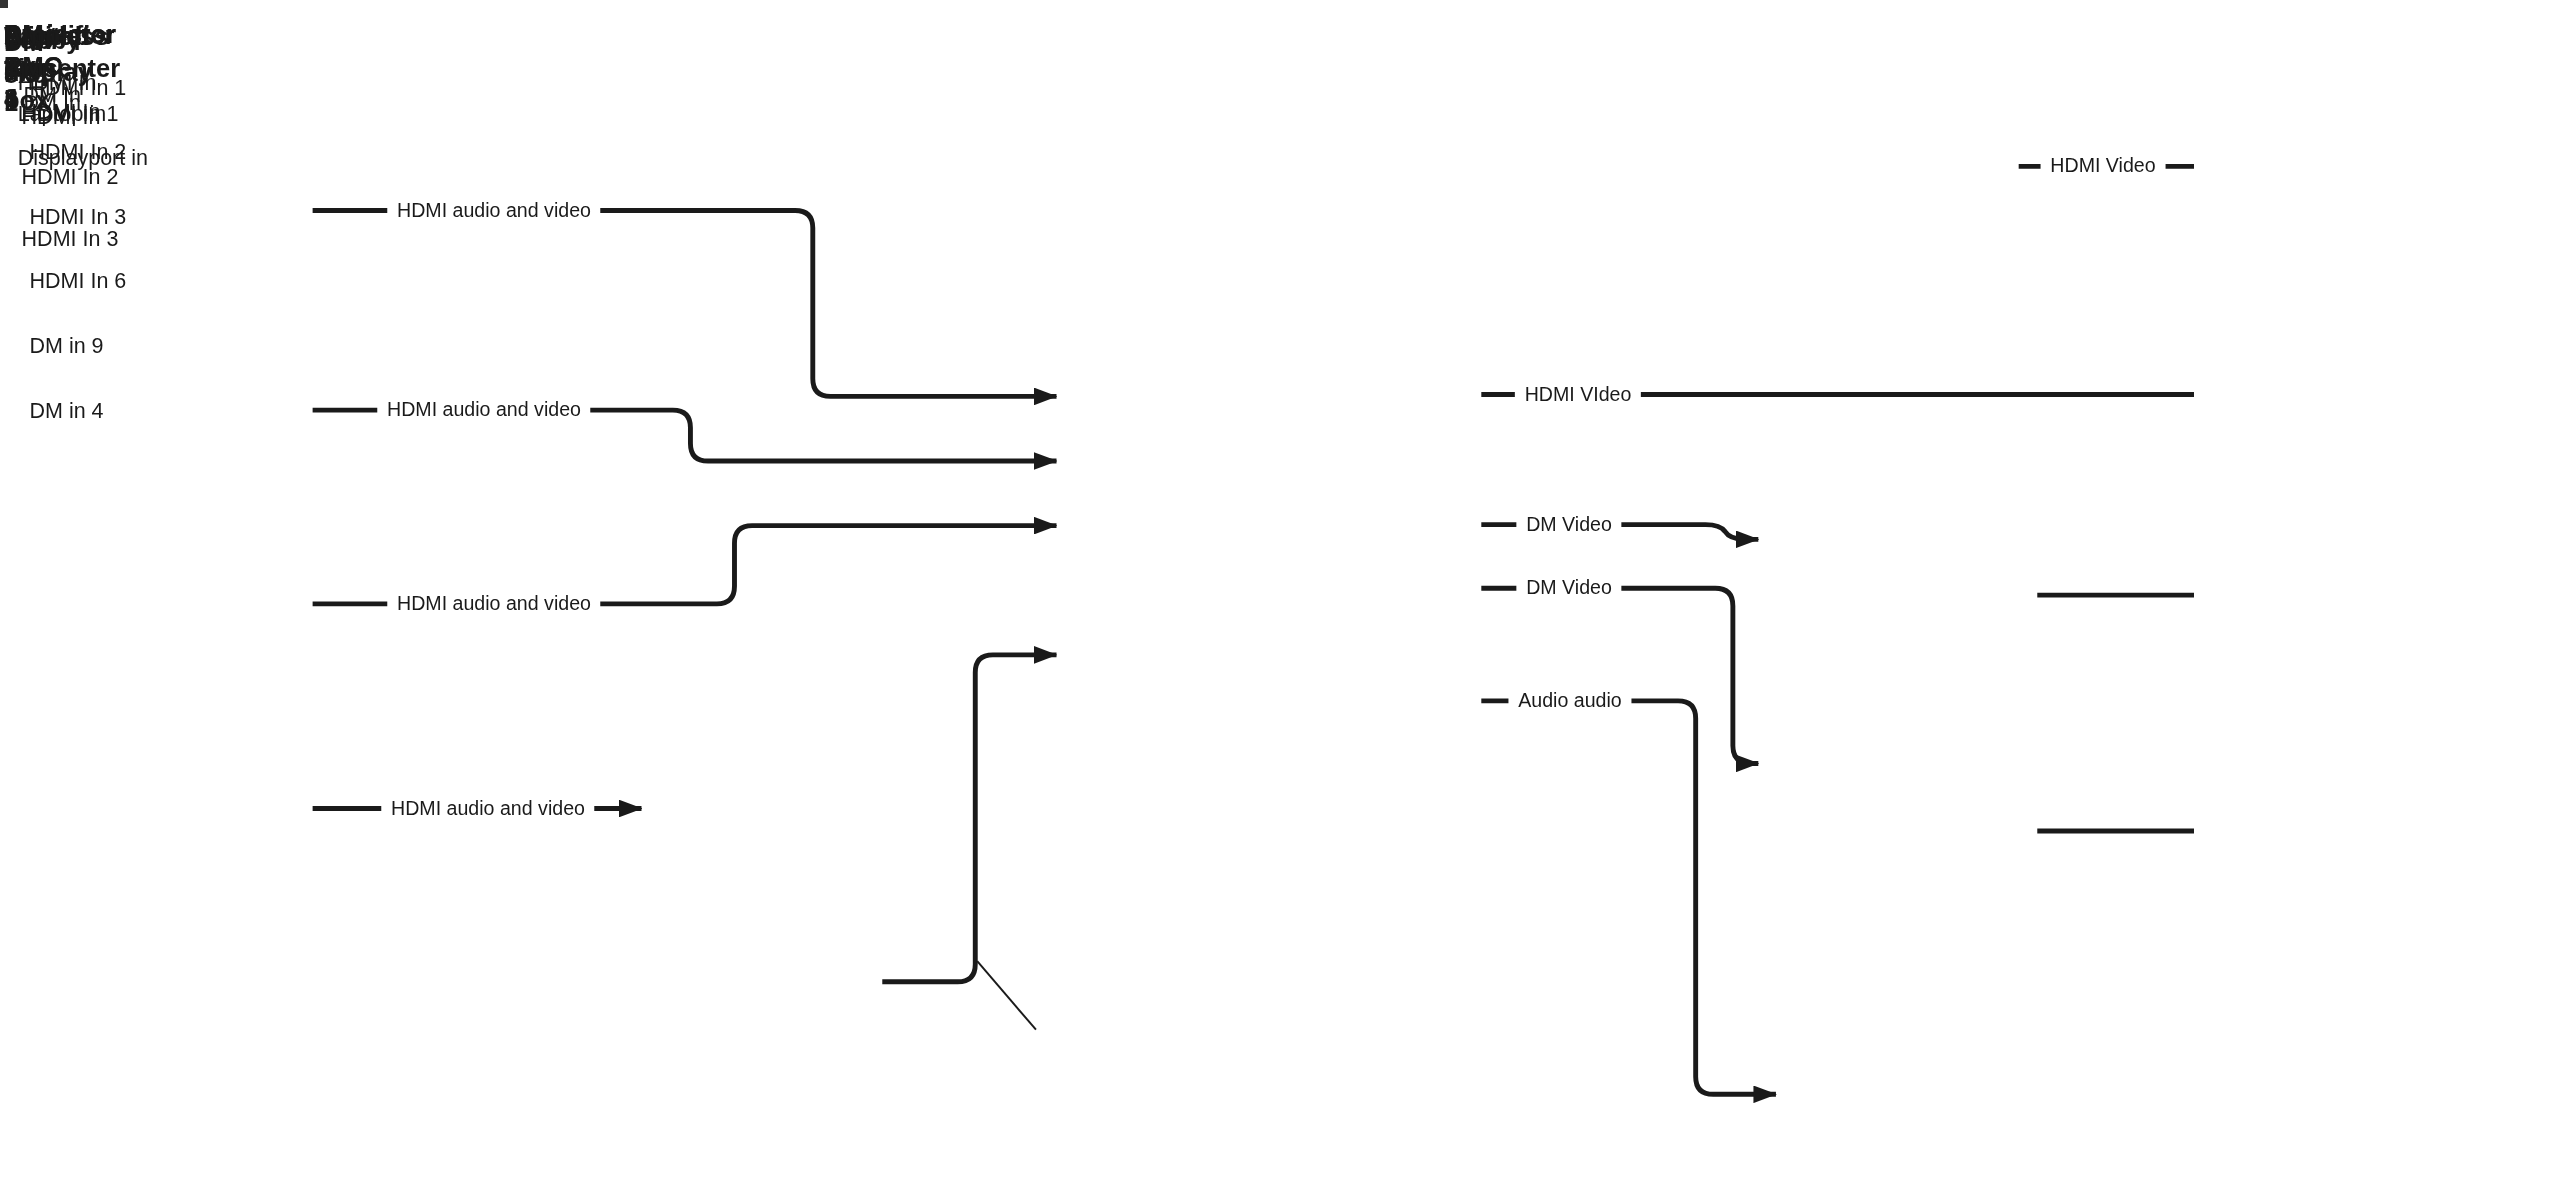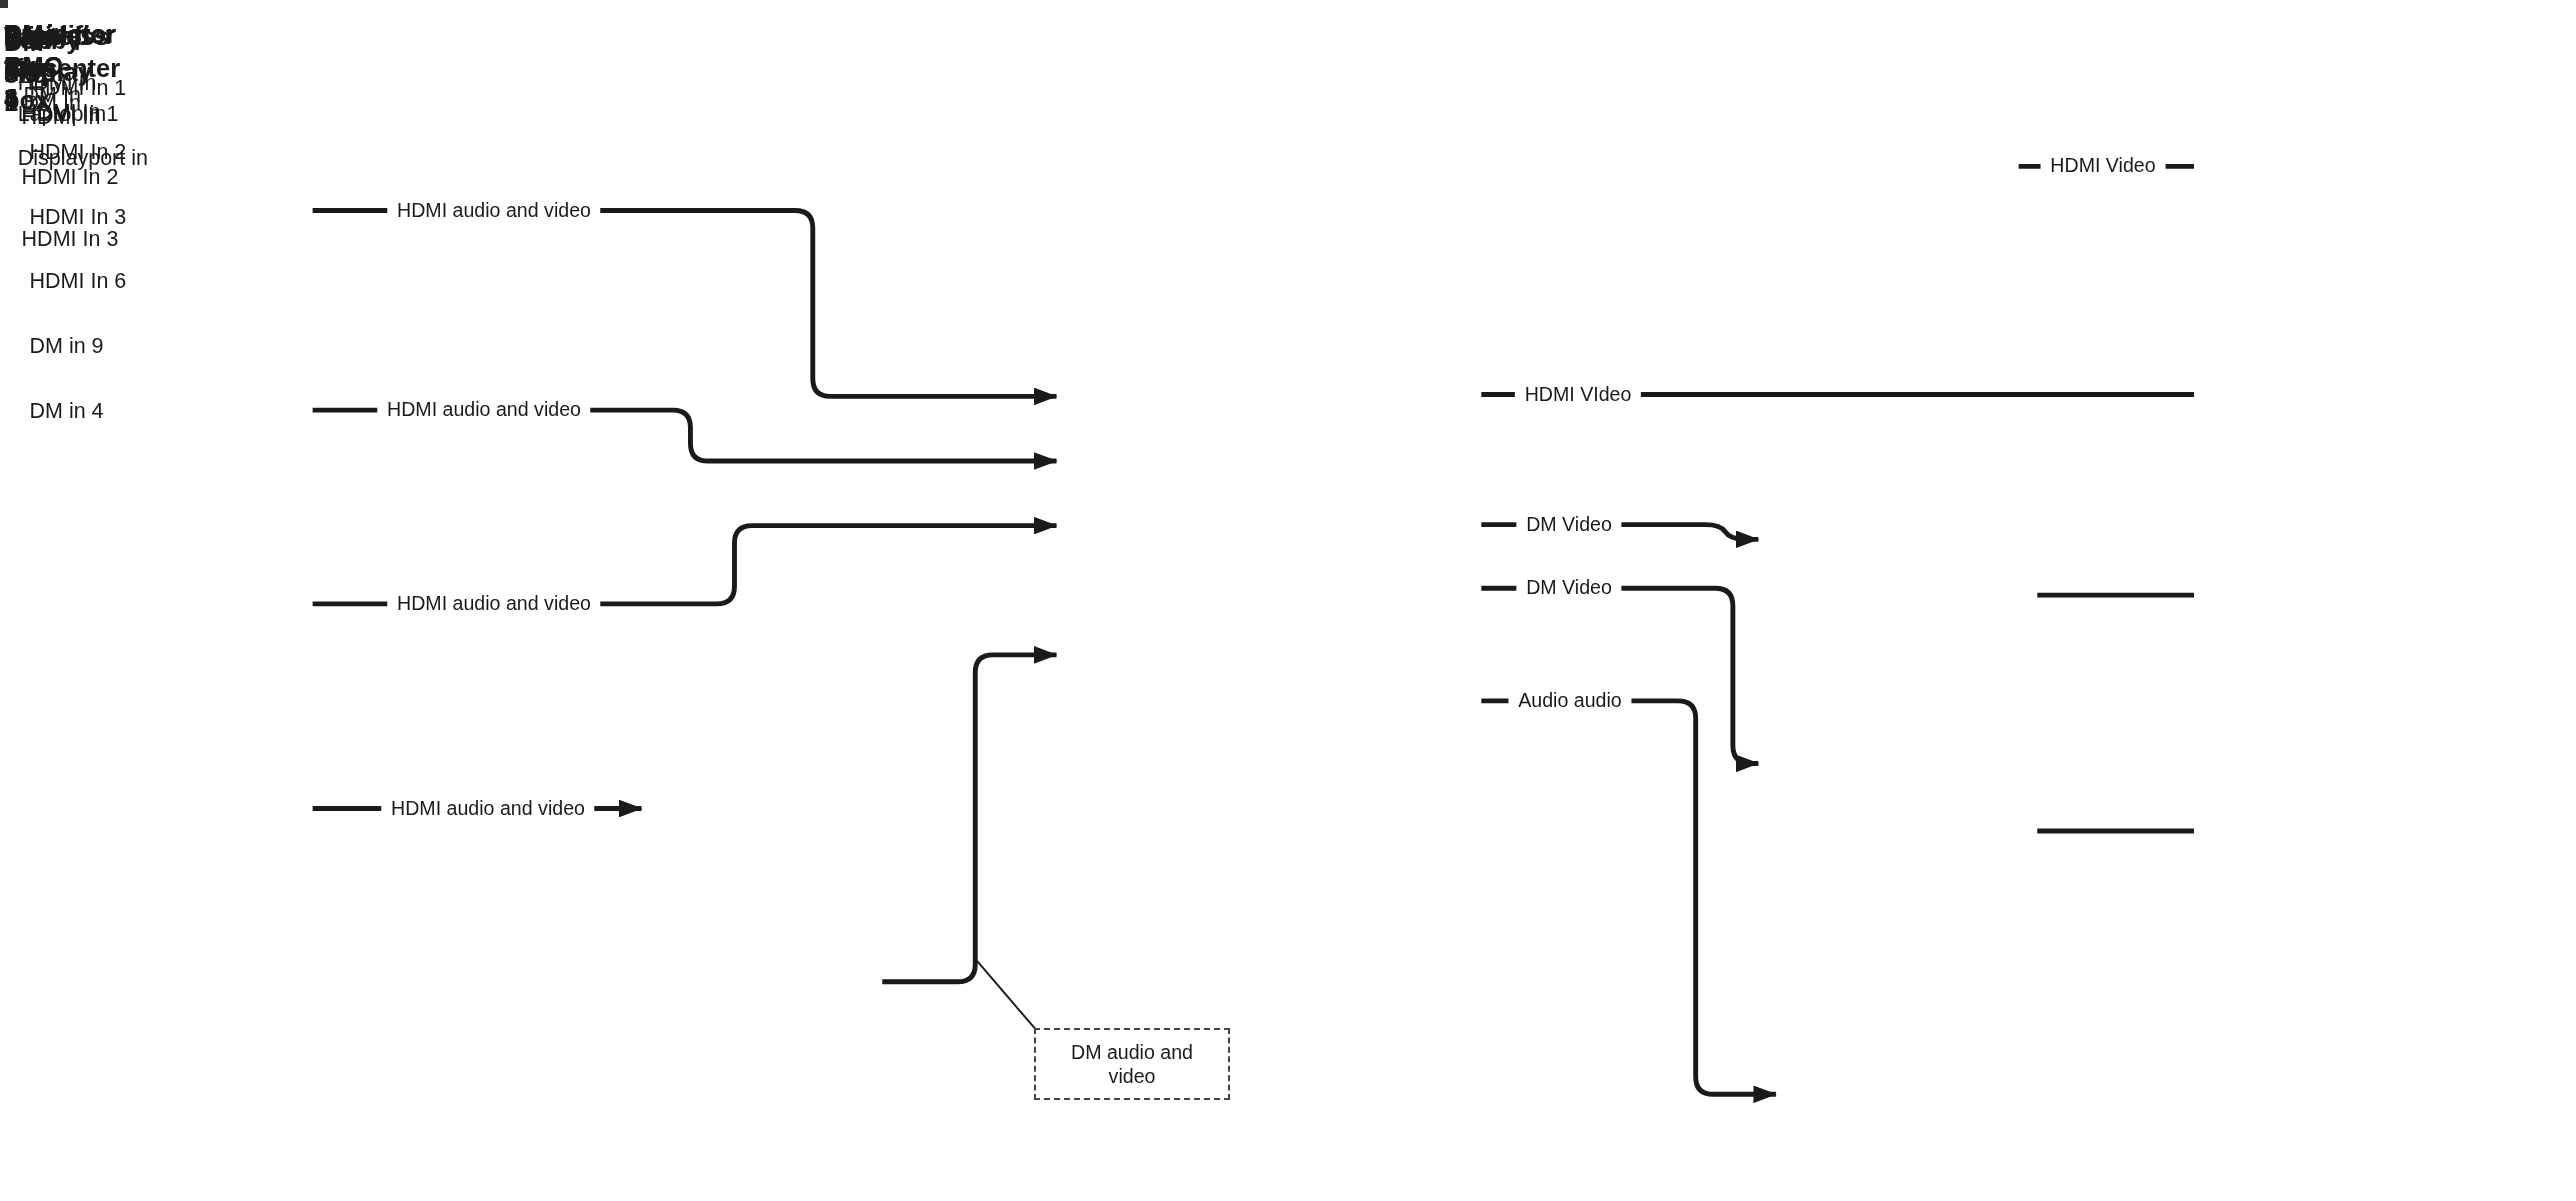--- a/index.html
+++ b/index.html
@@ -153,17 +153,15 @@
   <div class="wlabel" style="left:494px;top:211px">HDMI audio and video</div>
   <div class="wlabel" style="left:484px;top:410px">HDMI audio and video</div>
   <div class="wlabel" style="left:494px;top:604px">HDMI audio and video</div>
   <div class="wlabel" style="left:488px;top:809px">HDMI audio and video</div>
   <div class="wlabel" style="left:1578px;top:395px">HDMI VIdeo</div>
   <div class="wlabel" style="left:1569px;top:525px">DM Video</div>
   <div class="wlabel" style="left:1569px;top:588px">DM Video</div>
   <div class="wlabel" style="left:1570px;top:701px">Audio audio</div>
   <div class="wlabel" style="left:2103px;top:166px">HDMI Video</div>
 
-  <div class="annotation">DM audio and
-video</div>
 
 </div>
 
 
 </body></html>

